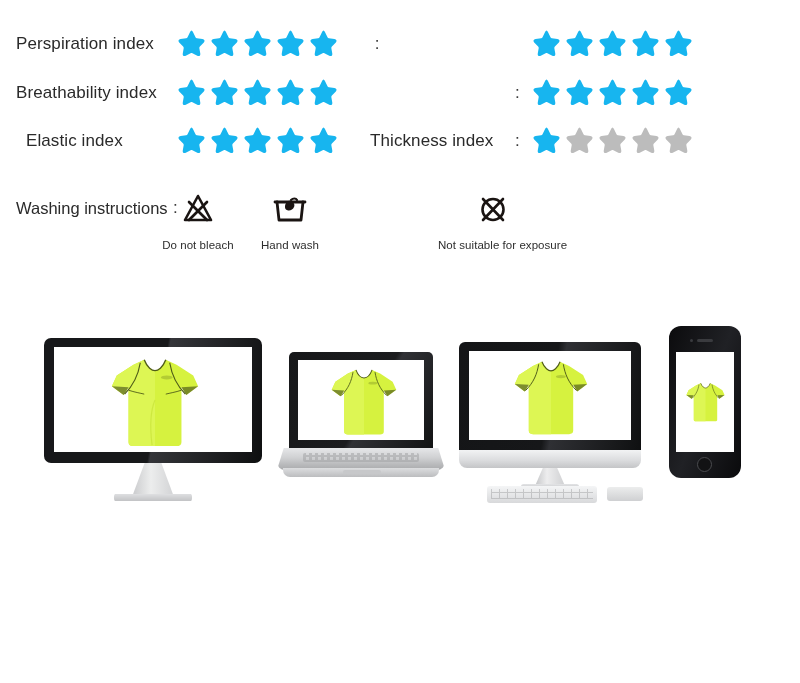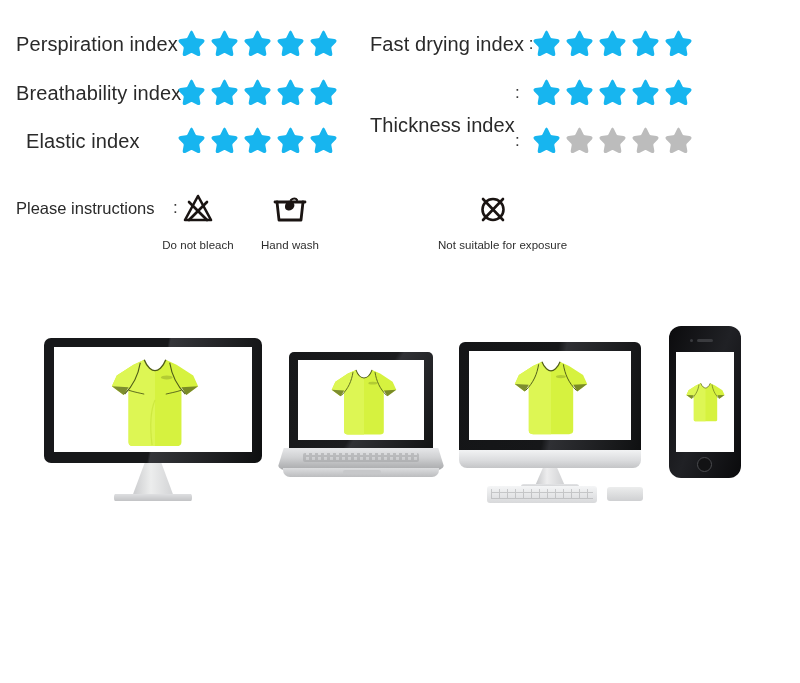--- a/index.html
+++ b/index.html
@@ -8,21 +8,21 @@
     background: #ffffff;
     font-family: "Liberation Sans", sans-serif;
     color: #231f20;
     overflow: hidden;
   }
   #page { position: relative; width: 800px; height: 683px; background: #fff; }
 
   
   .index-row { position: absolute; display: flex; align-items: center; height: 34px; }
   .index-label {
-    font-size: 20px; color: #2a2a2a; white-space: nowrap;
+    font-size: 17px; color: #2a2a2a; white-space: nowrap;
     letter-spacing: .1px;
   }
   .colon {
     font-size: 17px; color: #3a3a3a; width: 14px; text-align: center;
     line-height: 1; padding-bottom: 2px;
   }
   .stars { display: flex; align-items: center; gap: 3px; }
   .star { width: 30px; height: 30px; display: block; }
   .star svg { display: block; width: 30px; height: 30px; }
 
@@ -233,21 +233,20 @@
         </svg>
       </span>
     <span class="star">
         <svg viewBox="0 0 32 32">
           <path d="M16 2.6c1 0 1.7.9 2.2 1.9l2.6 5.3c.3.6.8 1 1.5 1.1l5.9.9c2.2.3 3 2.2 1.5 3.7l-4.2 4.2c-.5.5-.7 1.2-.6 1.9l1 5.6c.4 2.2-1.2 3.4-3.2 2.4l-5.2-2.8c-.6-.3-1.3-.3-1.9 0l-5.2 2.8c-2 1-3.6-.2-3.2-2.4l1-5.6c.1-.7-.1-1.4-.6-1.9l-4.2-4.2c-1.5-1.5-.7-3.4 1.5-3.7l5.9-.9c.7-.1 1.2-.5 1.5-1.1l2.6-5.3c.5-1 1.2-1.9 2.2-1.9z" fill="#17b5ef"></path>
         </svg>
       </span>
   </div>
 
   <div class="index-row" style="left:370px; top:27px;">
-    <span class="index-label">Fast drying index</span>
     <span class="colon">:</span>
   </div>
   <div class="stars" style="position:absolute; left:531px; top:28px;">
     <span class="star">
         <svg viewBox="0 0 32 32">
           <path d="M16 2.6c1 0 1.7.9 2.2 1.9l2.6 5.3c.3.6.8 1 1.5 1.1l5.9.9c2.2.3 3 2.2 1.5 3.7l-4.2 4.2c-.5.5-.7 1.2-.6 1.9l1 5.6c.4 2.2-1.2 3.4-3.2 2.4l-5.2-2.8c-.6-.3-1.3-.3-1.9 0l-5.2 2.8c-2 1-3.6-.2-3.2-2.4l1-5.6c.1-.7-.1-1.4-.6-1.9l-4.2-4.2c-1.5-1.5-.7-3.4 1.5-3.7l5.9-.9c.7-.1 1.2-.5 1.5-1.1l2.6-5.3c.5-1 1.2-1.9 2.2-1.9z" fill="#17b5ef"></path>
         </svg>
       </span>
     <span class="star">
         <svg viewBox="0 0 32 32">
@@ -293,21 +292,21 @@
           <path d="M16 2.6c1 0 1.7.9 2.2 1.9l2.6 5.3c.3.6.8 1 1.5 1.1l5.9.9c2.2.3 3 2.2 1.5 3.7l-4.2 4.2c-.5.5-.7 1.2-.6 1.9l1 5.6c.4 2.2-1.2 3.4-3.2 2.4l-5.2-2.8c-.6-.3-1.3-.3-1.9 0l-5.2 2.8c-2 1-3.6-.2-3.2-2.4l1-5.6c.1-.7-.1-1.4-.6-1.9l-4.2-4.2c-1.5-1.5-.7-3.4 1.5-3.7l5.9-.9c.7-.1 1.2-.5 1.5-1.1l2.6-5.3c.5-1 1.2-1.9 2.2-1.9z" fill="#17b5ef"></path>
         </svg>
       </span>
     <span class="star">
         <svg viewBox="0 0 32 32">
           <path d="M16 2.6c1 0 1.7.9 2.2 1.9l2.6 5.3c.3.6.8 1 1.5 1.1l5.9.9c2.2.3 3 2.2 1.5 3.7l-4.2 4.2c-.5.5-.7 1.2-.6 1.9l1 5.6c.4 2.2-1.2 3.4-3.2 2.4l-5.2-2.8c-.6-.3-1.3-.3-1.9 0l-5.2 2.8c-2 1-3.6-.2-3.2-2.4l1-5.6c.1-.7-.1-1.4-.6-1.9l-4.2-4.2c-1.5-1.5-.7-3.4 1.5-3.7l5.9-.9c.7-.1 1.2-.5 1.5-1.1l2.6-5.3c.5-1 1.2-1.9 2.2-1.9z" fill="#17b5ef"></path>
         </svg>
       </span>
   </div>
 
-  <div class="index-row" style="left:370px; top:108px;">
+  <div class="index-row" style="left:370px; top:124px;">
     <span class="index-label">Thickness index</span>
   </div>
   <span class="wash-colon" style="left:515px; top:131px;">:</span>
   <div class="stars" style="position:absolute; left:531px; top:125px;">
     <span class="star">
         <svg viewBox="0 0 32 32">
           <path d="M16 2.6c1 0 1.7.9 2.2 1.9l2.6 5.3c.3.6.8 1 1.5 1.1l5.9.9c2.2.3 3 2.2 1.5 3.7l-4.2 4.2c-.5.5-.7 1.2-.6 1.9l1 5.6c.4 2.2-1.2 3.4-3.2 2.4l-5.2-2.8c-.6-.3-1.3-.3-1.9 0l-5.2 2.8c-2 1-3.6-.2-3.2-2.4l1-5.6c.1-.7-.1-1.4-.6-1.9l-4.2-4.2c-1.5-1.5-.7-3.4 1.5-3.7l5.9-.9c.7-.1 1.2-.5 1.5-1.1l2.6-5.3c.5-1 1.2-1.9 2.2-1.9z" fill="#17b5ef"></path>
         </svg>
       </span>
     <span class="star">
@@ -325,21 +324,21 @@
           <path d="M16 2.6c1 0 1.7.9 2.2 1.9l2.6 5.3c.3.6.8 1 1.5 1.1l5.9.9c2.2.3 3 2.2 1.5 3.7l-4.2 4.2c-.5.5-.7 1.2-.6 1.9l1 5.6c.4 2.2-1.2 3.4-3.2 2.4l-5.2-2.8c-.6-.3-1.3-.3-1.9 0l-5.2 2.8c-2 1-3.6-.2-3.2-2.4l1-5.6c.1-.7-.1-1.4-.6-1.9l-4.2-4.2c-1.5-1.5-.7-3.4 1.5-3.7l5.9-.9c.7-.1 1.2-.5 1.5-1.1l2.6-5.3c.5-1 1.2-1.9 2.2-1.9z" fill="#bcbcbc"></path>
         </svg>
       </span>
     <span class="star">
         <svg viewBox="0 0 32 32">
           <path d="M16 2.6c1 0 1.7.9 2.2 1.9l2.6 5.3c.3.6.8 1 1.5 1.1l5.9.9c2.2.3 3 2.2 1.5 3.7l-4.2 4.2c-.5.5-.7 1.2-.6 1.9l1 5.6c.4 2.2-1.2 3.4-3.2 2.4l-5.2-2.8c-.6-.3-1.3-.3-1.9 0l-5.2 2.8c-2 1-3.6-.2-3.2-2.4l1-5.6c.1-.7-.1-1.4-.6-1.9l-4.2-4.2c-1.5-1.5-.7-3.4 1.5-3.7l5.9-.9c.7-.1 1.2-.5 1.5-1.1l2.6-5.3c.5-1 1.2-1.9 2.2-1.9z" fill="#bcbcbc"></path>
         </svg>
       </span>
   </div>
 
-  <span class="wash-label" style="left:16px; top:199px;">Please instructions</span>
+  <span class="wash-label" style="left:16px; top:199px;">Washing instructions</span>
   <span class="wash-colon" style="left:173px; top:198px;">:</span>
 
   <div class="care" style="left:235px; top:185px;">
     <div class="care-glyph">
       <svg width="40" height="40" viewBox="0 0 40 40">
         <path d="M7 13 L9 31 L31 31 L33 13" fill="none" stroke="#1a1412" stroke-width="2.8" stroke-linejoin="round" stroke-linecap="round"></path>
         <line x1="5" y1="13" x2="35" y2="13" stroke="#1a1412" stroke-width="2.8" stroke-linecap="round"></line>
         <path d="M15 18 c0-4 3-7 6-6 c3 1 4 4 3 6 c-1 2.5-4 4-6.5 3.2 C15.5 20.6 15 19.4 15 18 z" fill="#1a1412"></path>
         <path d="M21 11 c2-2 5-2 6 0" fill="none" stroke="#1a1412" stroke-width="2.2" stroke-linecap="round"></path>
       </svg>

